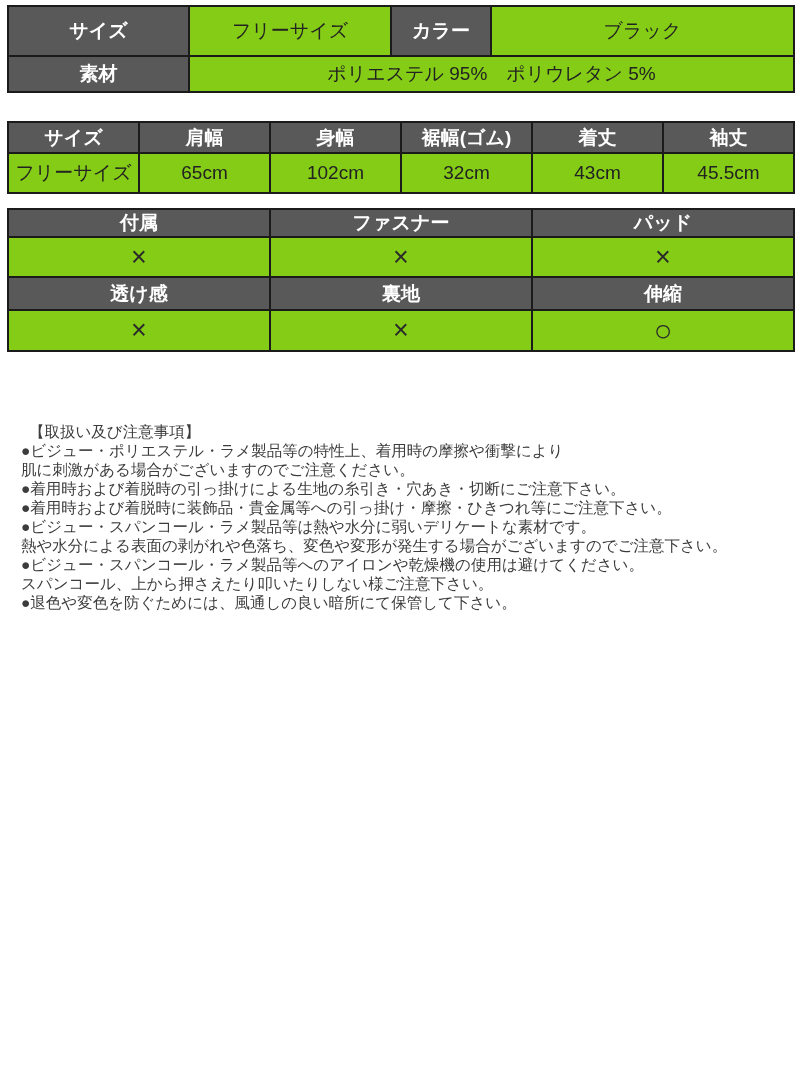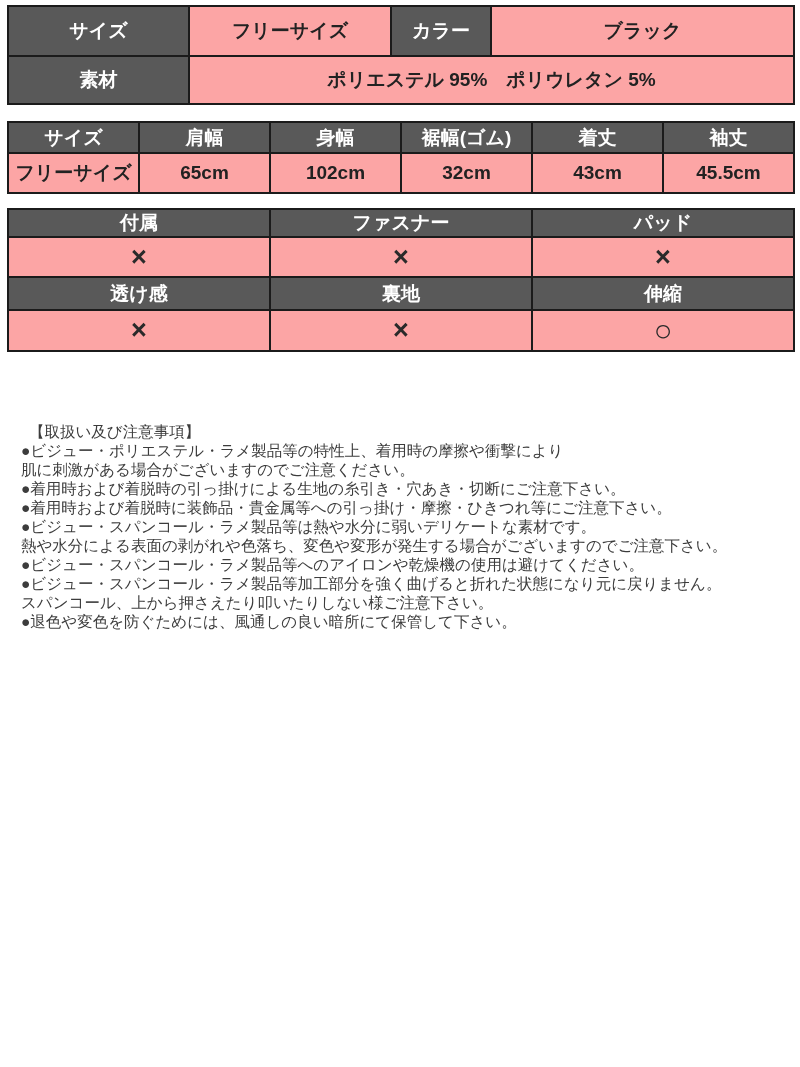--- a/index.html
+++ b/index.html
@@ -28,28 +28,28 @@
     overflow: hidden;
     white-space: nowrap;
   }
   table.spec th {
     background: #595959;
     color: #ffffff;
     font-weight: bold;
     font-size: 19px;
   }
   table.spec td {
-    background: #fca5a5;
+    background: #84cc16;
     color: #222222;
     font-size: 19px;
-    font-weight: bold;
+    font-weight: normal;
   }
   .t1 { left: 7px; top: 5px; width: 786px; }
   .t1 .r1 { height: 50px; }
-  .t1 .r2 { height: 48px; }
+  .t1 .r2 { height: 36px; }
 
   .t2 { left: 7px; top: 121px; width: 786px; }
   .t2 .head { height: 31px; }
   .t2 .vals { height: 40px; }
   .t2 td { font-size: 20px; }
 
   .t3 { left: 7px; top: 208px; width: 786px; }
   .t3 .head1 { height: 24px; }
   .t3 .marks1 { height: 40px; }
   .t3 .head2 { height: 33px; border-radius: 6px; }
@@ -157,18 +157,17 @@
 
   <div class="notes">
     <div class="notes-title">【取扱い及び注意事項】</div>
     <div class="note-line">●ビジュー・ポリエステル・ラメ製品等の特性上、着用時の摩擦や衝撃により</div>
     <div class="note-line">肌に刺激がある場合がございますのでご注意ください。</div>
     <div class="note-line">●着用時および着脱時の引っ掛けによる生地の糸引き・穴あき・切断にご注意下さい。</div>
     <div class="note-line">●着用時および着脱時に装飾品・貴金属等への引っ掛け・摩擦・ひきつれ等にご注意下さい。</div>
     <div class="note-line">●ビジュー・スパンコール・ラメ製品等は熱や水分に弱いデリケートな素材です。</div>
     <div class="note-line">熱や水分による表面の剥がれや色落ち、変色や変形が発生する場合がございますのでご注意下さい。</div>
     <div class="note-line">●ビジュー・スパンコール・ラメ製品等へのアイロンや乾燥機の使用は避けてください。</div>
-    <div class="note-line">●ビジュー・スパンコール・ラメ製品等加工部分を強く曲げると折れた状態になり元に戻りません。</div>
     <div class="note-line">スパンコール、上から押さえたり叩いたりしない様ご注意下さい。</div>
     <div class="note-line">●退色や変色を防ぐためには、風通しの良い暗所にて保管して下さい。</div>
   </div>
 
 </div>
 
 </body></html>

